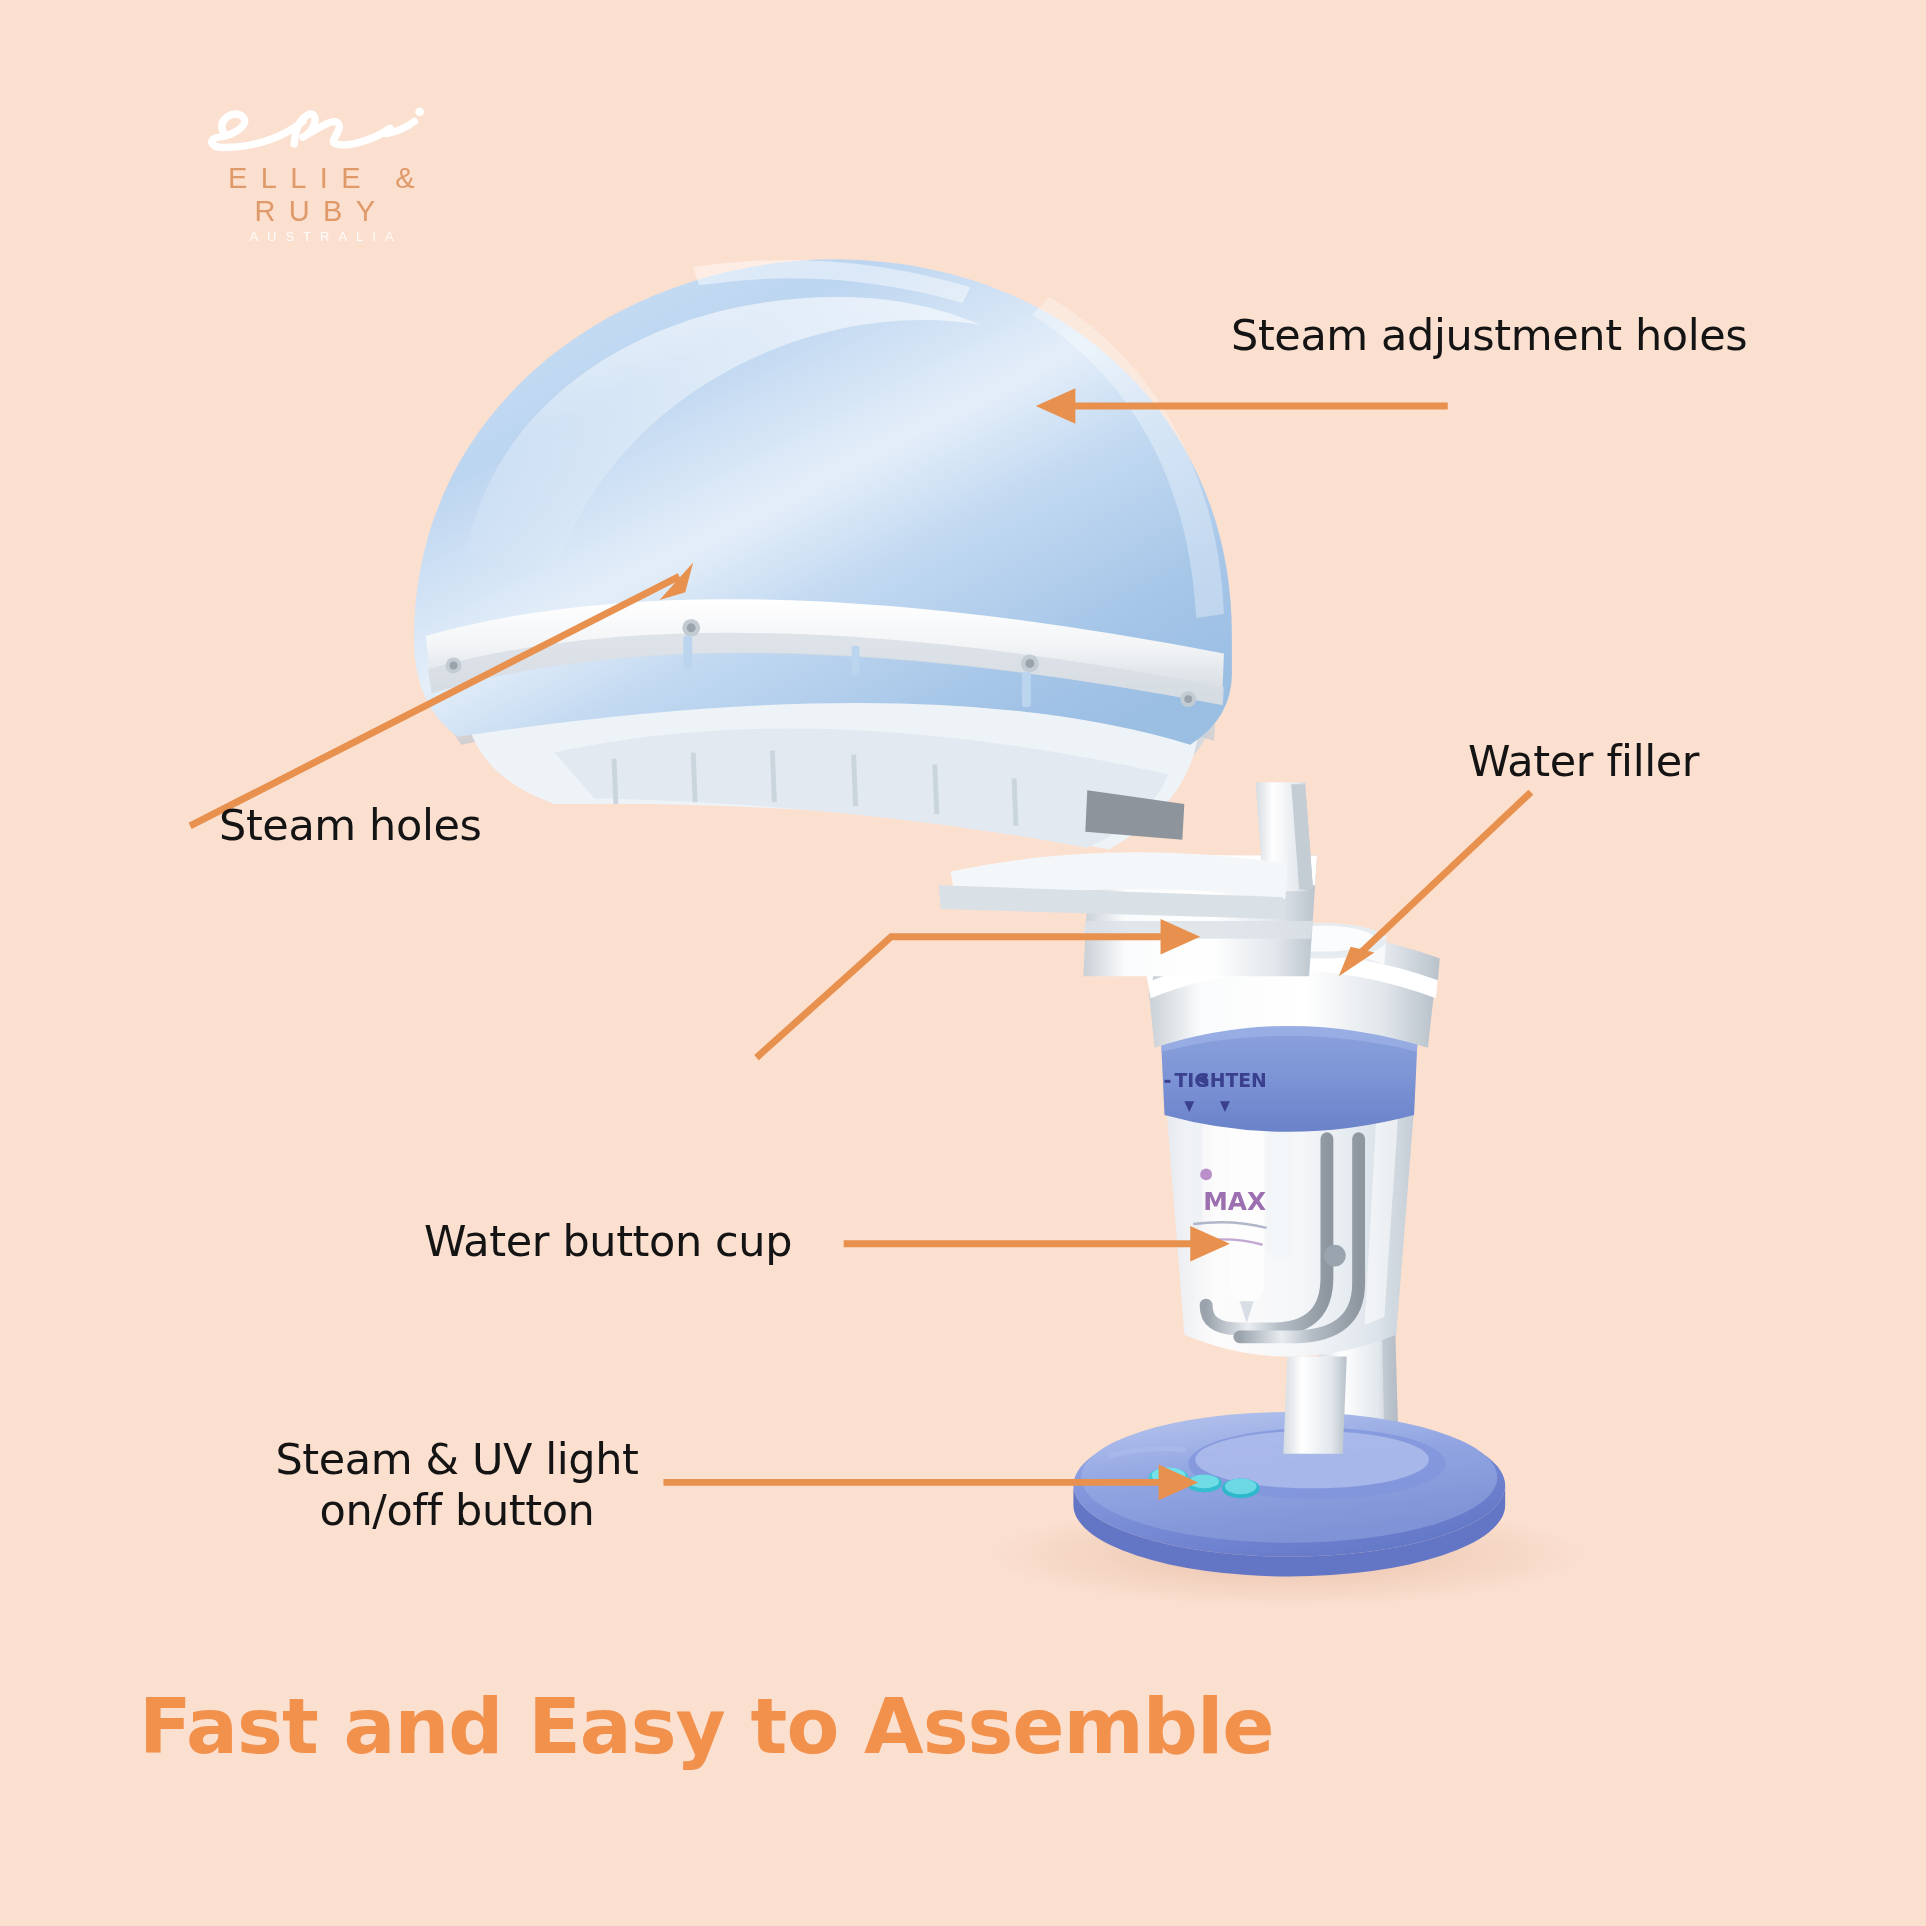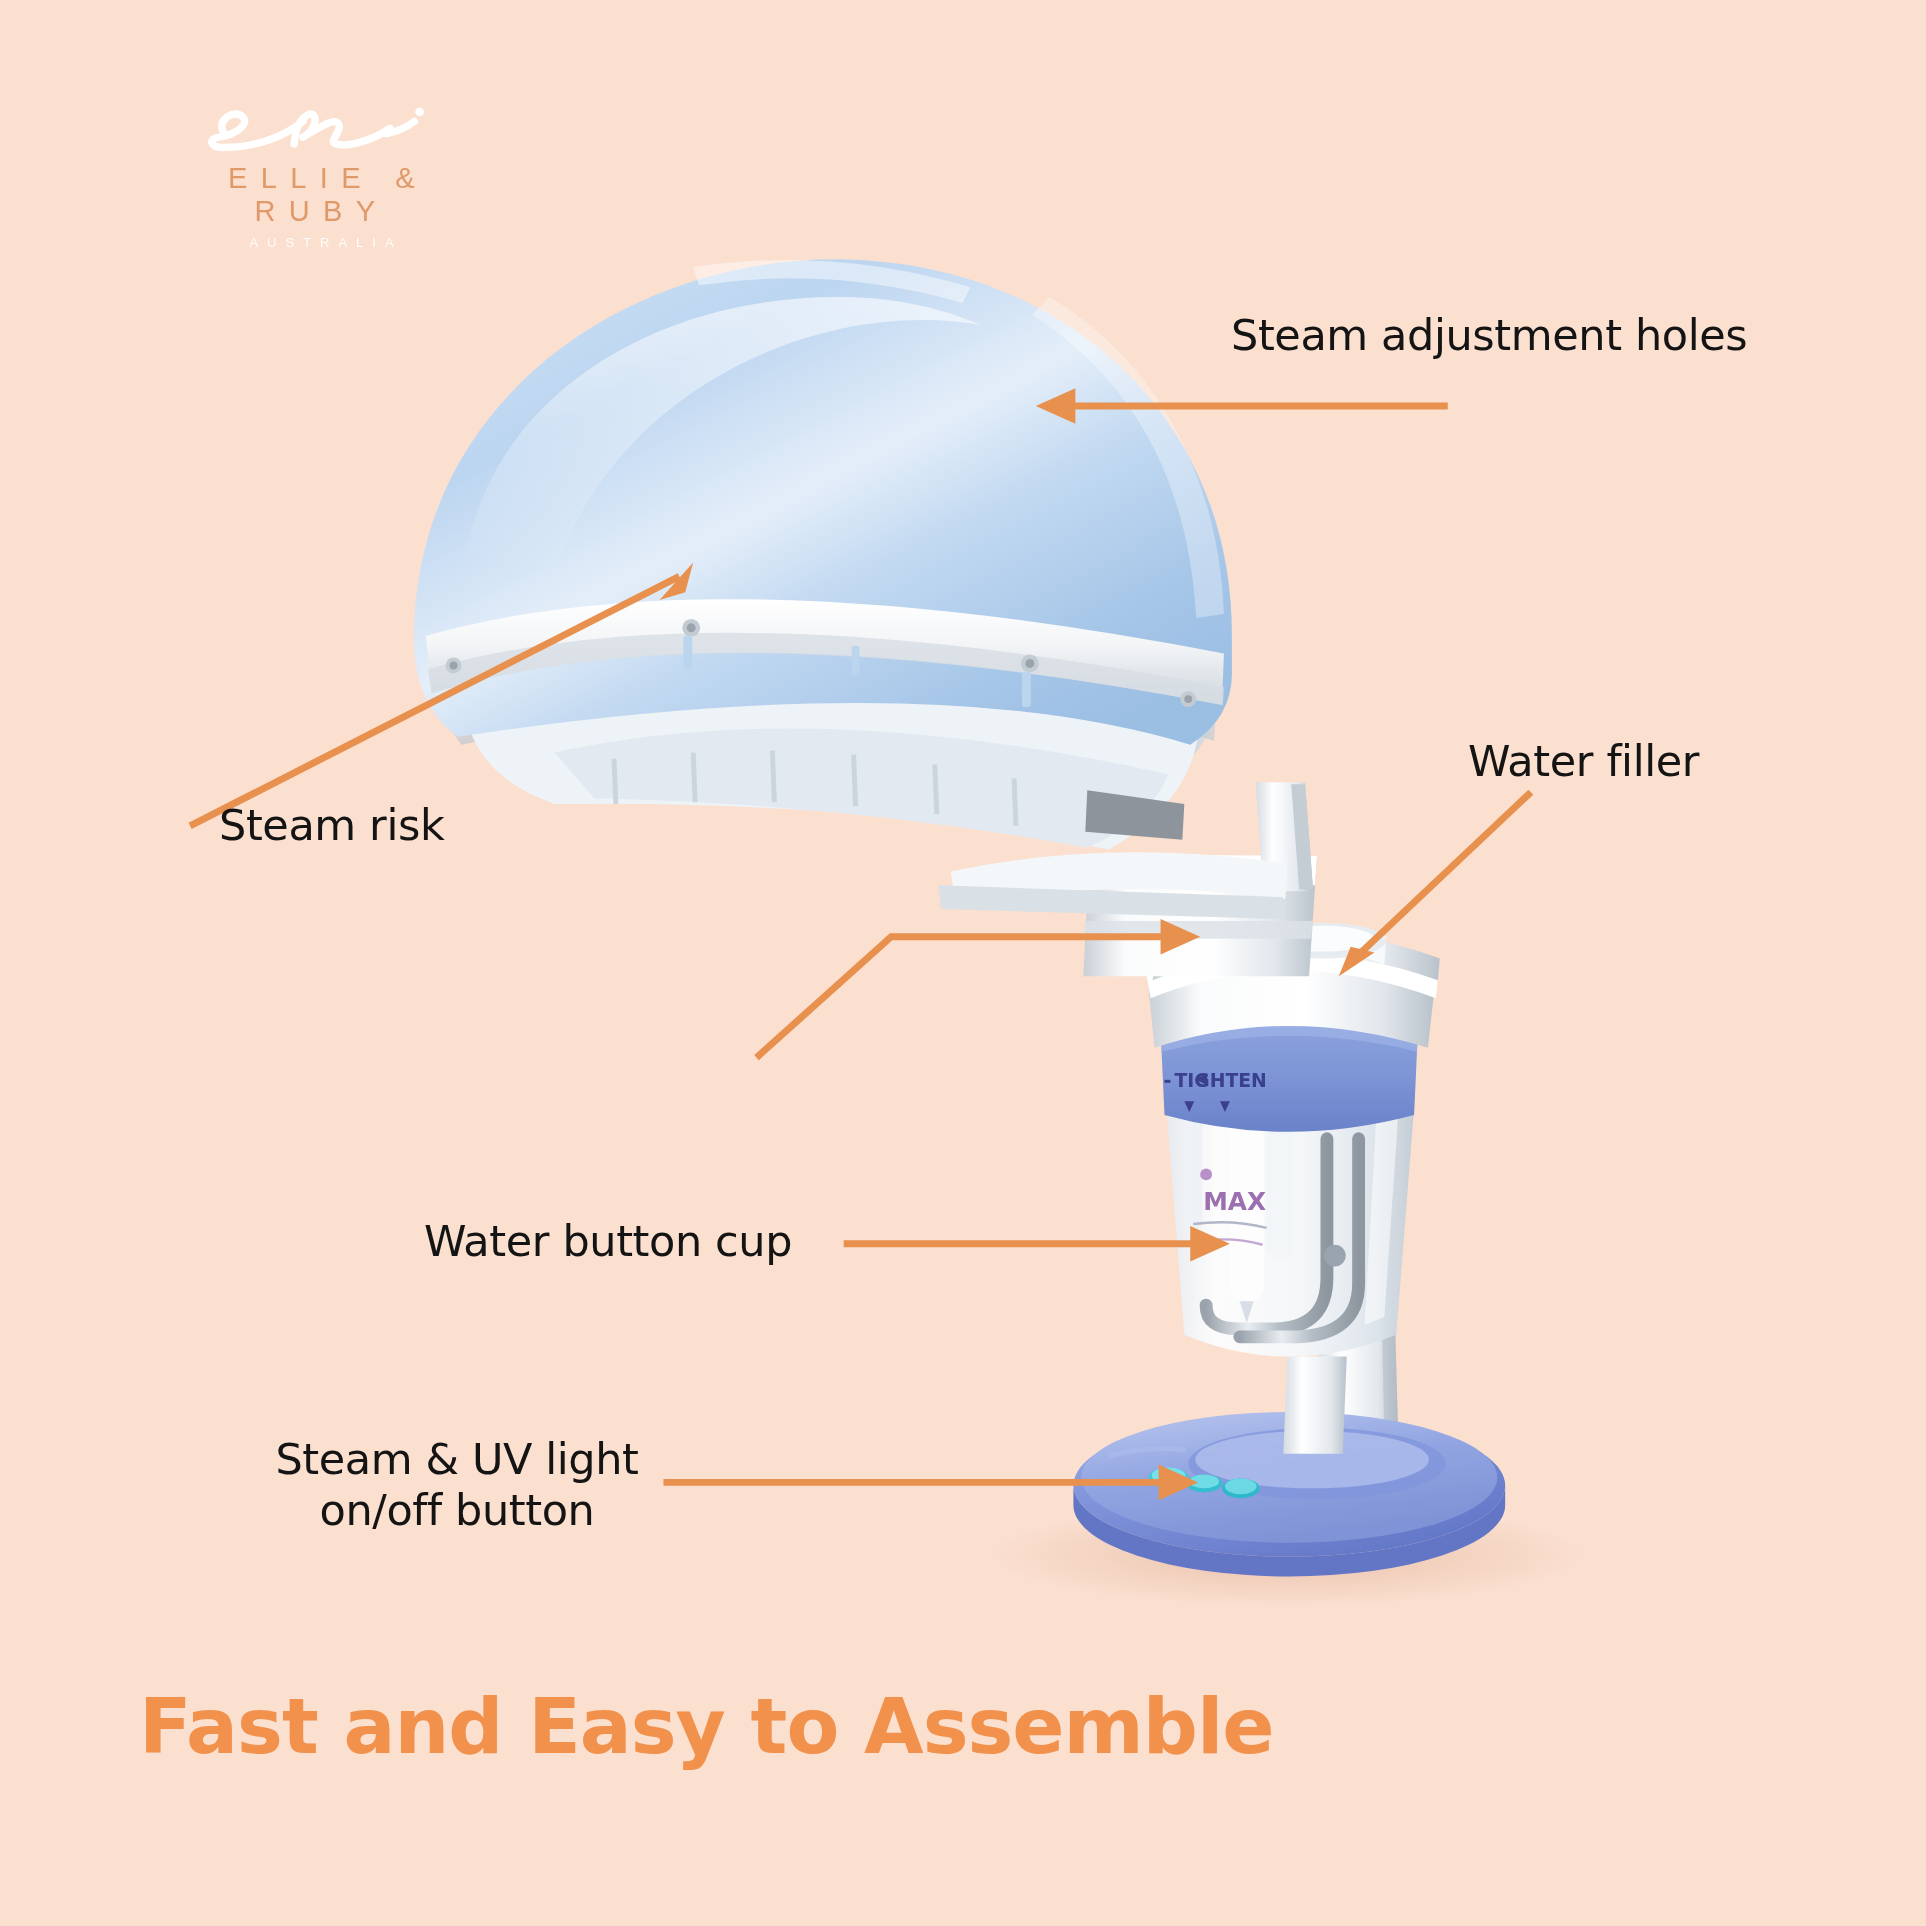--- a/index.html
+++ b/index.html
@@ -14,21 +14,21 @@
   
   .logo-wrap{position:absolute;left:153px;top:97px;width:337px;text-align:center;}
   .logo-script{display:block;height:61px;}
   .logo-name{
     font-size:29px;letter-spacing:13.4px;color:#E09A6A;
     margin-top:4px;font-weight:400;text-indent:13px;
     font-family:"Liberation Sans",sans-serif;
   }
   .logo-sub{
     font-size:13px;letter-spacing:9px;color:#FFFFFF;
-    margin-top:7px;text-indent:9px;opacity:.92;
+    margin-top:1px;text-indent:9px;opacity:.92;
   }
 
   
   .label{
     position:absolute;color:#141414;
     font-size:43px;line-height:1.18;white-space:pre-line;
     font-family:"DejaVu Sans","Liberation Sans",sans-serif;
     letter-spacing:-0.4px;font-weight:400;
   }
   .lbl-holes   {left:1231px;top:310px;}
@@ -279,21 +279,21 @@
       <polygon points="700,568 666,606 692,598"></polygon>
       <polygon points="1352,986 1388,962 1364,956"></polygon>
       <polygon points="1212,946 1172,928 1172,964"></polygon>
       <polygon points="1242,1256 1202,1238 1202,1274"></polygon>
       <polygon points="1210,1497 1170,1479 1170,1515"></polygon>
     </g>
   </svg>
 
   <div class="label lbl-holes">Steam adjustment holes</div>
   <div class="label lbl-filler">Water filler</div>
-  <div class="label lbl-head">Steam risk</div>
+  <div class="label lbl-head">Steam holes</div>
   <div class="label lbl-cup">Water button cup</div>
   <div class="label lbl-uv">Steam &amp; UV light
 on/off button</div>
 
   <div class="headline">Fast and Easy to Assemble</div>
 
 </div>
 
 
 </body></html>

